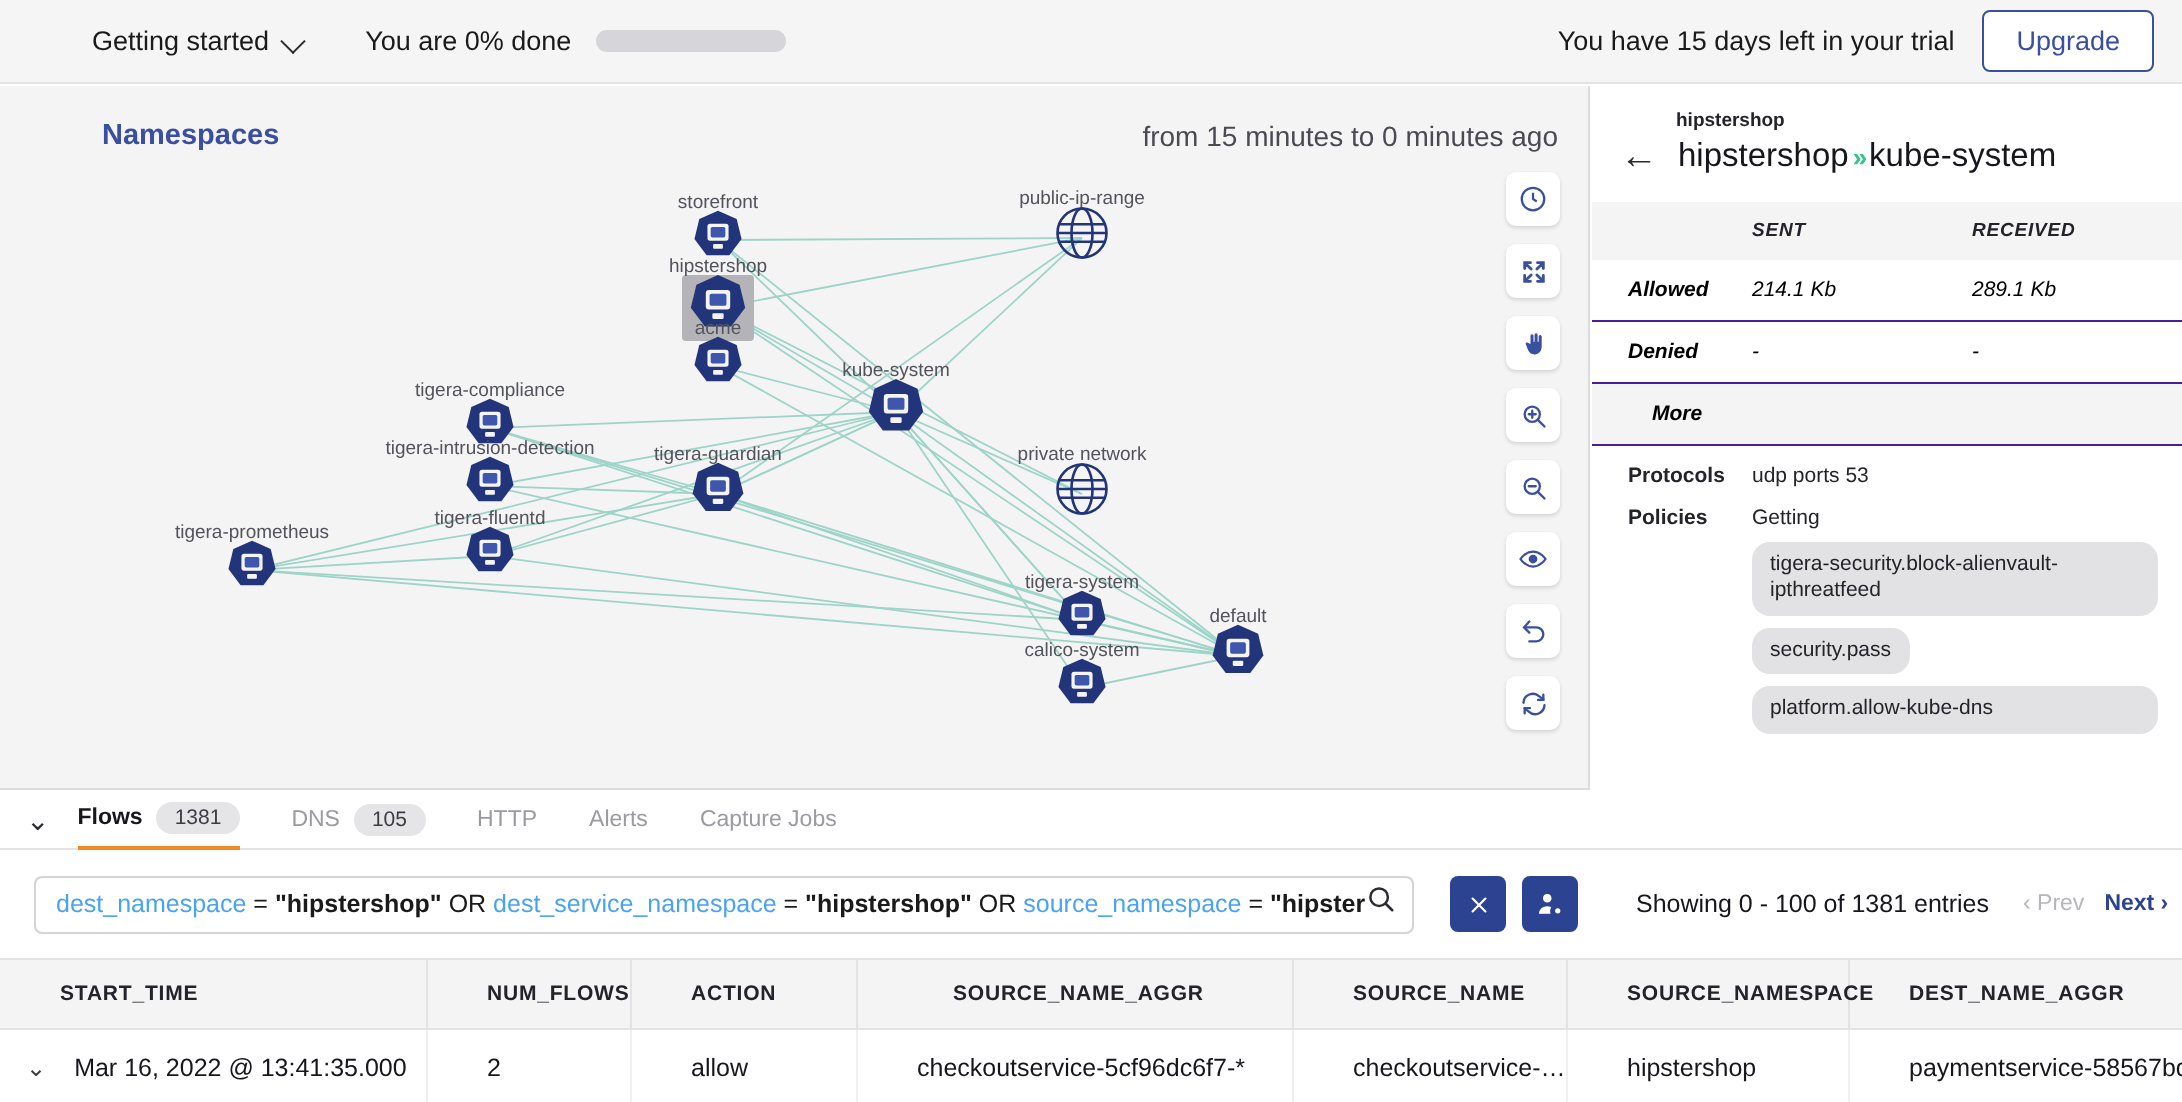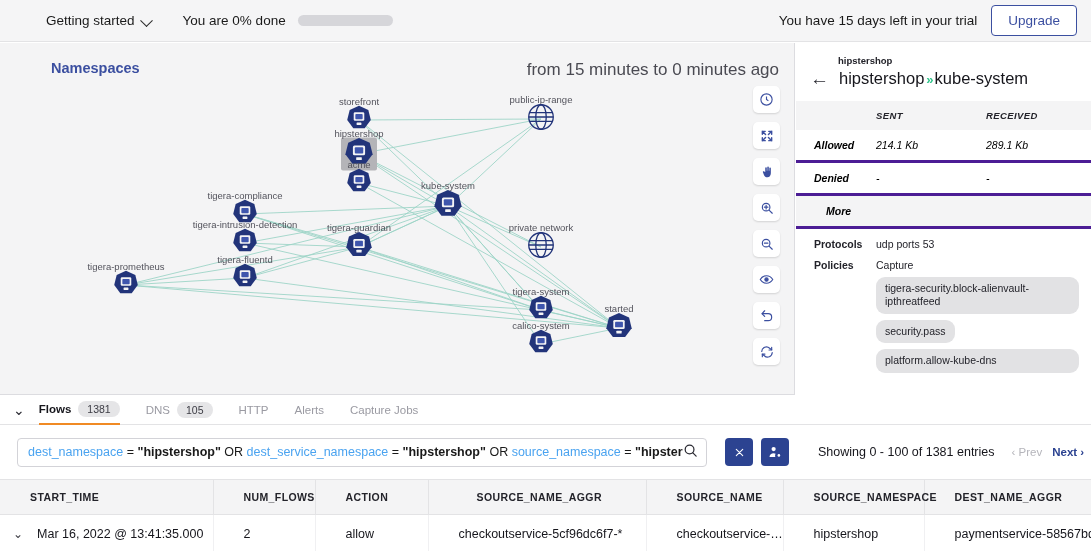--- a/index.html
+++ b/index.html
@@ -52,21 +52,21 @@
     position: absolute; left: 0; top: 43px; width: 795px; height: 352px;
     background: #f4f4f5; border-right: 1px solid #dcdce0; border-bottom: 1px solid #dcdce0;
     overflow: hidden;
   }
   .ns-title {
     position: absolute; left: 51px; top: 17px;
     font-size: 14.5px; font-weight: bold; color: #3b4fa0; text-align: right;
   }
   .timerange {
     position: absolute; right: 15px; top: 17px;
-    font-size: 17px; color: #4a4a52;
+    font-size: 14px; color: #4a4a52;
   }
   .graph-svg { position: absolute; left: 0; top: 0; }
 
   .node-label {
     position: absolute; transform: translateX(-50%);
     font-size: 9.5px; color: #53535c; white-space: nowrap; pointer-events: none;
   }
   .gnode { position: absolute; transform: translate(-50%,-50%); cursor: pointer; }
   .sel-box {
     position: absolute; transform: translate(-50%,-50%);
@@ -91,21 +91,21 @@
   .back-arrow { font-size: 19px; color: #2b2b33; margin-right: 10px; cursor: pointer; line-height: 1; }
   .d-title { font-size: 16.5px; color: #16161c; }
   .arrows { color: #2ec48a; font-weight: bold; font-size: 13px; letter-spacing: -1px; padding: 0 2px; }
 
   .d-table { width: 100%; border-collapse: collapse; margin-top: 13px; }
   .d-table th, .d-table td {
     font-size: 10.5px; text-align: left; padding: 9px 0; font-style: italic;
   }
   .d-table thead tr { background: #f4f4f5; }
   .d-table th { font-weight: bold; color: #23232a; font-size: 9.5px; letter-spacing: .4px; }
-  .d-table tbody tr { border-bottom: 3px solid #4c1d95; }
+  .d-table tbody tr { border-bottom: 1px solid #4c1d95; }
   .c1 { width: 80px; padding-left: 18px !important; font-weight: bold; font-size: 10.5px; }
   .c2 { width: 110px; }
   .more-row td { background: #f4f4f5; font-weight: bold; padding-left: 30px !important; font-size: 10.5px; }
 
   .kv { display: flex; padding: 9px 0 0 0; font-size: 10.5px; }
   .kv .k { width: 80px; text-align: left; padding-left: 18px; font-weight: bold; color: #23232a; }
   .kv .v { color: #23232a; }
   .pill {
     display: inline-block; background: #e2e2e4; border-radius: 9px;
     padding: 5px 9px; font-size: 10.5px; color: #23232a; margin-top: 6px;
@@ -311,21 +311,21 @@
             <rect x="11.5" y="11" width="9" height="6.5" rx="1" fill="#3f56ad"></rect>
             <rect x="13" y="21.5" width="6" height="3" rx="0.6" fill="#f4f4f5"></rect>
           </svg></div>
         <div class="node-label" style="left: 541px; top: 243px; text-align: right;">tigera-system</div>
         <div class="gnode" style="left: 541px; top: 267px;"><svg width="26" height="26" viewBox="0 0 32 32">
             <polygon points="16,1 27.5,6.2 30.5,18.5 23,28.5 9,28.5 1.5,18.5 4.5,6.2" fill="#22347a"></polygon>
             <rect x="9.5" y="9" width="13" height="10.5" rx="1.6" fill="#f4f4f5"></rect>
             <rect x="11.5" y="11" width="9" height="6.5" rx="1" fill="#3f56ad"></rect>
             <rect x="13" y="21.5" width="6" height="3" rx="0.6" fill="#f4f4f5"></rect>
           </svg></div>
-        <div class="node-label" style="left: 619px; top: 260px;">started</div>
+        <div class="node-label" style="left: 619px; top: 260px;">default</div>
         <div class="gnode" style="left: 619px; top: 285px;"><svg width="28" height="28" viewBox="0 0 32 32">
             <polygon points="16,1 27.5,6.2 30.5,18.5 23,28.5 9,28.5 1.5,18.5 4.5,6.2" fill="#22347a"></polygon>
             <rect x="9.5" y="9" width="13" height="10.5" rx="1.6" fill="#f4f4f5"></rect>
             <rect x="11.5" y="11" width="9" height="6.5" rx="1" fill="#3f56ad"></rect>
             <rect x="13" y="21.5" width="6" height="3" rx="0.6" fill="#f4f4f5"></rect>
           </svg></div>
         <div class="node-label" style="left: 541px; top: 277px;">calico-system</div>
         <div class="gnode" style="left: 541px; top: 301px;"><svg width="26" height="26" viewBox="0 0 32 32">
             <polygon points="16,1 27.5,6.2 30.5,18.5 23,28.5 9,28.5 1.5,18.5 4.5,6.2" fill="#22347a"></polygon>
             <rect x="9.5" y="9" width="13" height="10.5" rx="1.6" fill="#f4f4f5"></rect>
@@ -421,21 +421,21 @@
     </table>
 
     <div class="kv">
       <div class="k">Protocols</div>
       <div class="v">udp ports 53</div>
     </div>
 
     <div class="kv">
       <div class="k">Policies</div>
       <div class="v">
-        <div class="bold">Capture</div>
+        <div class="bold">Getting</div>
         <div id="policy-list"><div class="pill pill-wide">tigera-security.block-alienvault-ipthreatfeed</div><div></div><div class="pill">security.pass</div><div></div><div class="pill pill-wide">platform.allow-kube-dns</div><div></div></div>
       </div>
     </div>
   </div>
 
   <div class="tabs-bar">
     <span class="chev-dd">⌄</span>
     <div id="tab-list" style="display:flex;align-items:center;height:29px;">
         <div class="tab active">
           <span>Flows</span>

